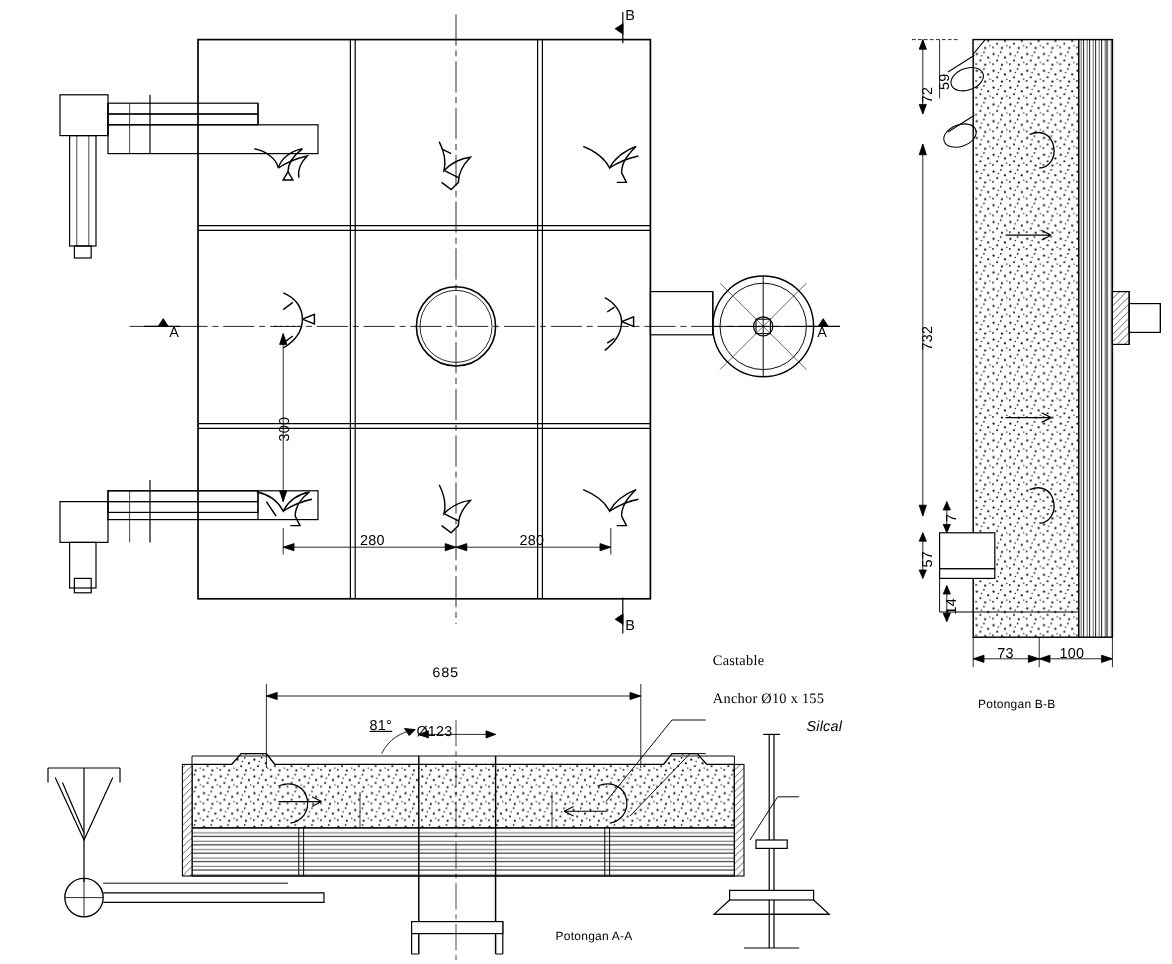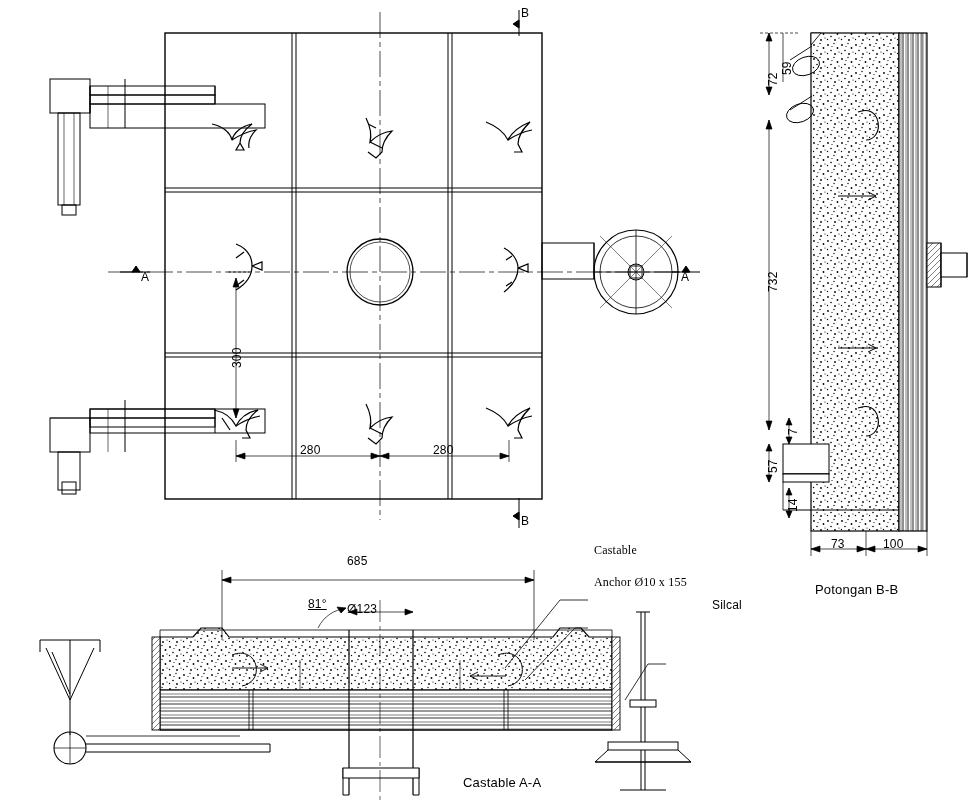--- a/index.html
+++ b/index.html
@@ -31,21 +31,21 @@
     font-family: "Liberation Sans", sans-serif;
     font-size: 12px;
     letter-spacing: 0.2px;
     white-space: nowrap;
     color: #000;
   }
   .lbl.rot90 {
     transform: rotate(-90deg);
     transform-origin: left top;
   }
-  .lbl.caption { font-size: 13px; }
+  .lbl.caption { font-size: 10px; }
 </style>
 </head>
 <body>
 
 <div id="sheet">
 
   <svg class="drawing" viewBox="0 0 977 803">
     <defs>
       <pattern id="speckle" width="14" height="14" patternUnits="userSpaceOnUse">
         <rect width="14" height="14" fill="#ffffff"></rect>
@@ -389,23 +389,23 @@
   <div class="lbl rot90" style="left:766px; top:86px;">72</div>
   <div class="lbl rot90" style="left:780px; top:75px;">59</div>
   <div class="lbl rot90" style="left:766px; top:292px;">732</div>
   <div class="lbl rot90" style="left:786px; top:435px;">7</div>
   <div class="lbl rot90" style="left:766px; top:473px;">57</div>
   <div class="lbl rot90" style="left:786px; top:512px;">14</div>
   <div class="lbl" style="left:831px; top:537px;">73</div>
   <div class="lbl" style="left:883px; top:537px;">100</div>
 
   <div class="lbl caption" style="left:815px; top:582px;">Potongan B-B</div>
-  <div class="lbl caption" style="left:463px; top:775px;">Castable A-A</div>
+  <div class="lbl caption" style="left:463px; top:775px;">Potongan A-A</div>
 
   <div class="lbl" style="left:594px; top:543px;font-family:Liberation Serif, serif;">Castable</div>
   <div class="lbl" style="left:594px; top:575px;font-family:Liberation Serif, serif;">Anchor Ø10 x 155</div>
-  <div class="lbl" style="left:712px; top:598px;">Silcal</div>
-
-  <div class="lbl" style="left:347px; top:554px;">685</div>
+  <div class="lbl" style="left:672px; top:598px;font-style:italic;">Silcal</div>
+
+  <div class="lbl" style="left:360px; top:554px;font-family:Liberation Mono, monospace;">685</div>
   <div class="lbl" style="left:347px; top:590px;margin-top:12px;">Ø123</div>
   <div class="lbl" style="left:308px; top:597px;text-decoration:underline;">81°</div>
 
 </div>
 
 </body></html>

